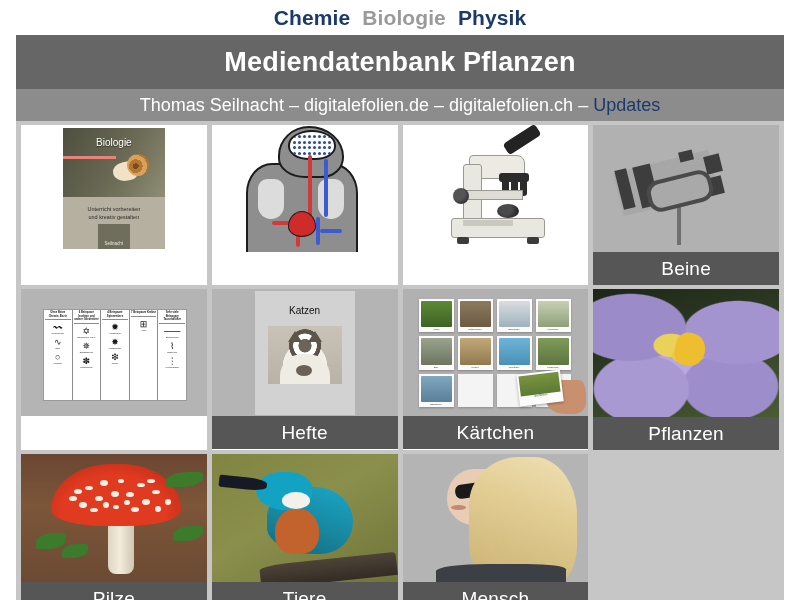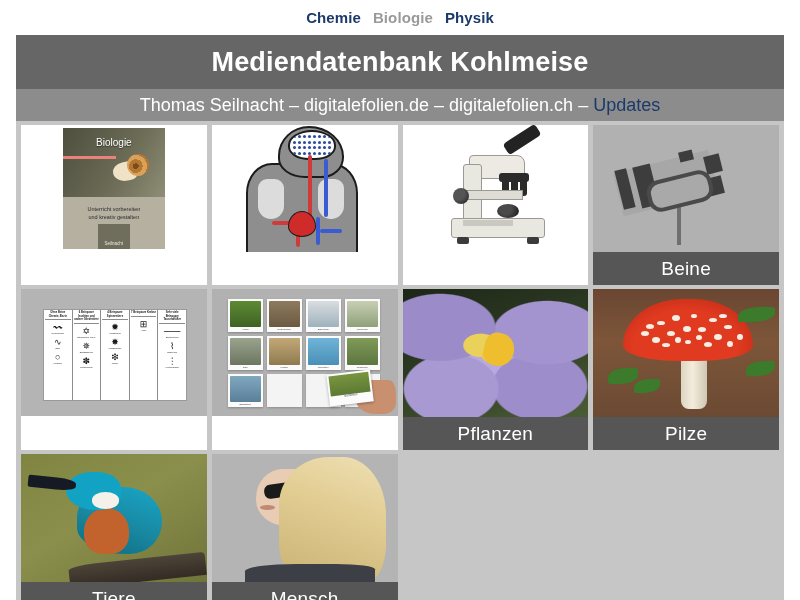--- a/index.html
+++ b/index.html
@@ -23,21 +23,21 @@
   
   .topnav {
     height: 35px;
     display: flex;
     align-items: center;
     justify-content: center;
     gap: 12px;
     background: #ffffff;
   }
   .topnav a {
-    font-size: 15px;
+    font-size: 21px;
     font-weight: bold;
     text-decoration: none;
     letter-spacing: 0.1px;
   }
   .nav-link { color: #1b3a6b; }
   .nav-current { color: #9a9a9a; }
 
   
   .container {
     position: absolute;
@@ -710,21 +710,21 @@
 
   <nav class="topnav">
     <a class="nav-link">Chemie</a>
     <a class="nav-current">Biologie</a>
     <a class="nav-link">Physik</a>
   </nav>
 
   <div class="container">
 
     <div class="title-bar">
-      <h1>Mediendatenbank Kohlmeise</h1>
+      <h1>Mediendatenbank Pflanzen</h1>
     </div>
 
     <div class="subtitle-bar">
       <span>Thomas Seilnacht</span>
       <span>–</span>
       <a>digitalefolien.de</a>
       <span>–</span>
       <a>digitalefolien.ch</a>
       <span>–</span>
       <a class="updates">Updates</a>
@@ -914,20 +914,34 @@
                 </div>
                 <div class="taf-item">
                   <div class="taf-glyph">⋮</div>
                   <div class="taf-cap">Hundertfüßer</div>
                 </div>
               </div>
             </div>
         </div>
       </div>
 
+      <div class="tile">
+        <div class="tile-img gray2">
+          <div class="heft">
+            <div class="heft-title">Katzen</div>
+            <div class="heft-photo">
+              <div class="ear" style="left:20px;"></div>
+              <div class="ear" style="right:20px;"></div>
+              <div class="torso"></div>
+              <div class="patch"></div>
+            </div>
+          </div>
+        </div>
+        <div class="tile-caption">Hefte</div>
+      </div>
 
       <div class="tile">
         <div class="tile-img gray">
           <div class="cards" id="cardGrid">
               <div class="card">
                 <div class="pic" style="background: linear-gradient(rgb(93, 138, 52), rgb(63, 99, 36));"></div>
                 <div class="lbl">Amsel</div>
               </div>
               <div class="card">
                 <div class="pic" style="background: linear-gradient(rgb(141, 122, 94), rgb(107, 90, 66));"></div>
@@ -964,20 +978,21 @@
               <div class="card empty"></div>
               <div class="card empty"></div>
               <div class="card empty"></div>
             </div>
           <div class="hand"></div>
           <div class="held-card">
             <div class="pic" style="background:linear-gradient(#79953f,#5c7a33);"></div>
             <div class="lbl">Buchfinken</div>
           </div>
         </div>
+        <div class="tile-caption">Kärtchen</div>
       </div>
 
       <div class="tile">
         <div class="tile-img tall">
           <div class="photo crocus">
             <div class="stamen"></div>
           </div>
         </div>
         <div class="tile-caption">Pflanzen</div>
       </div>

